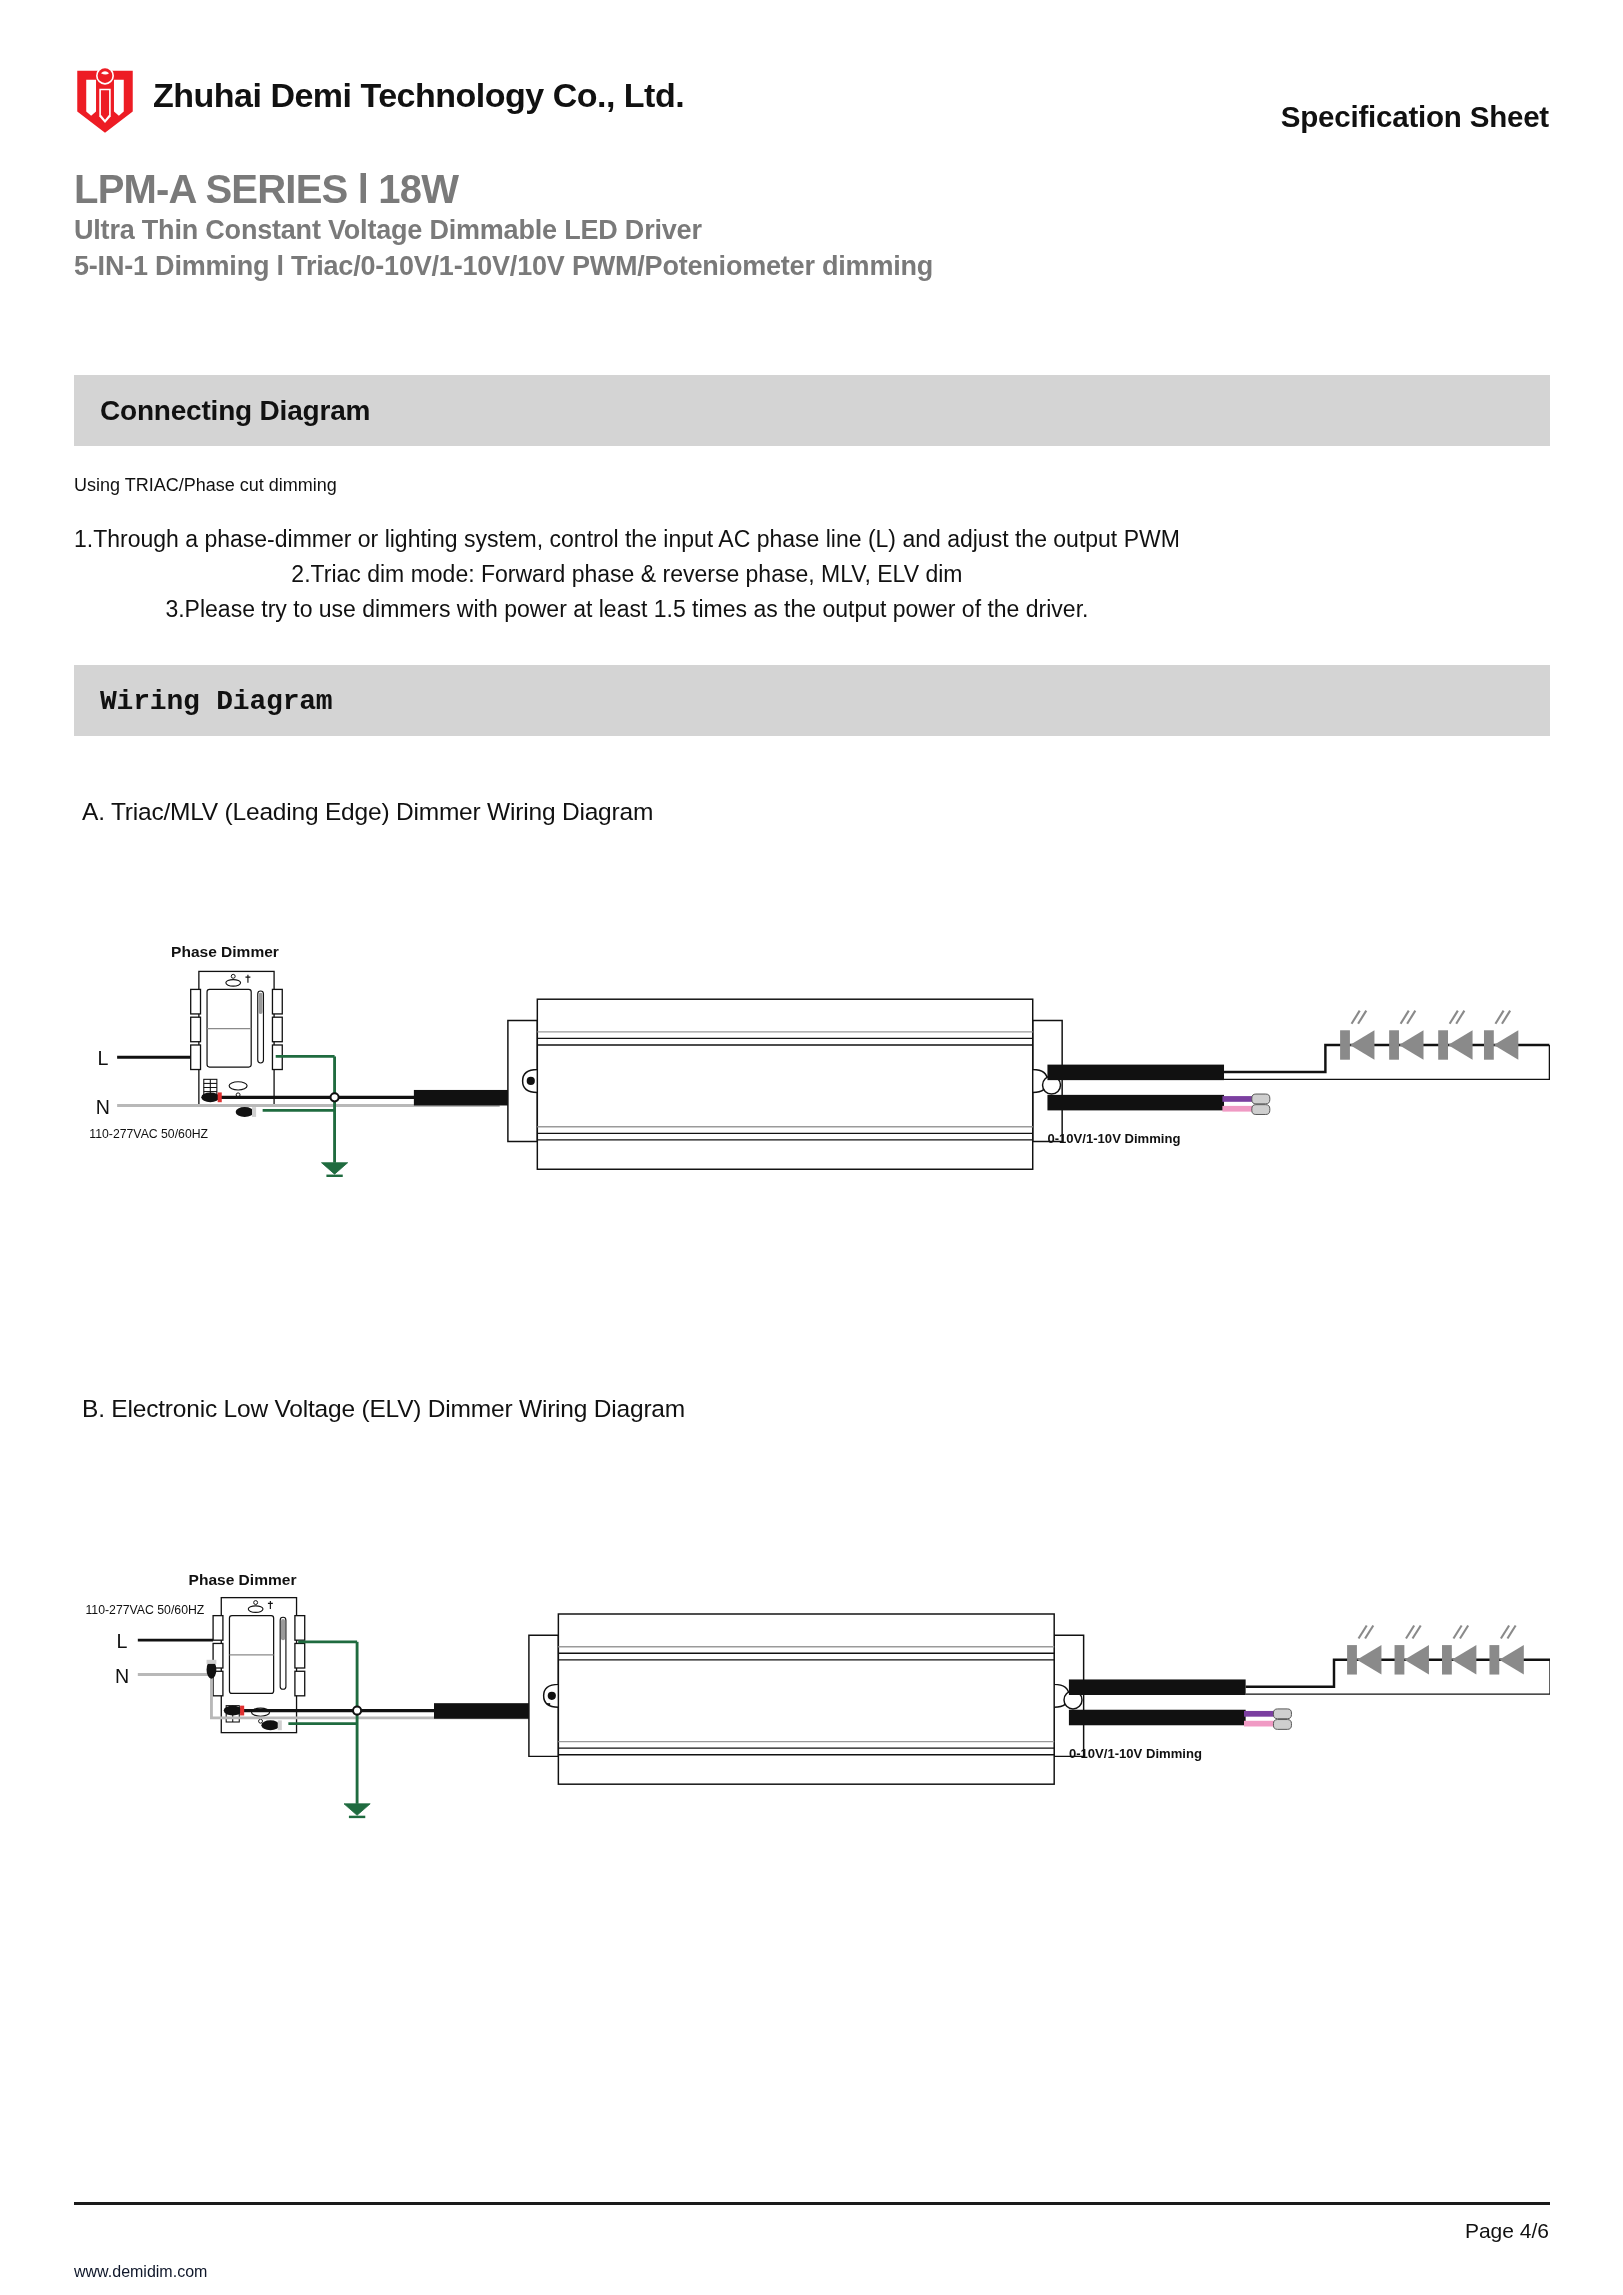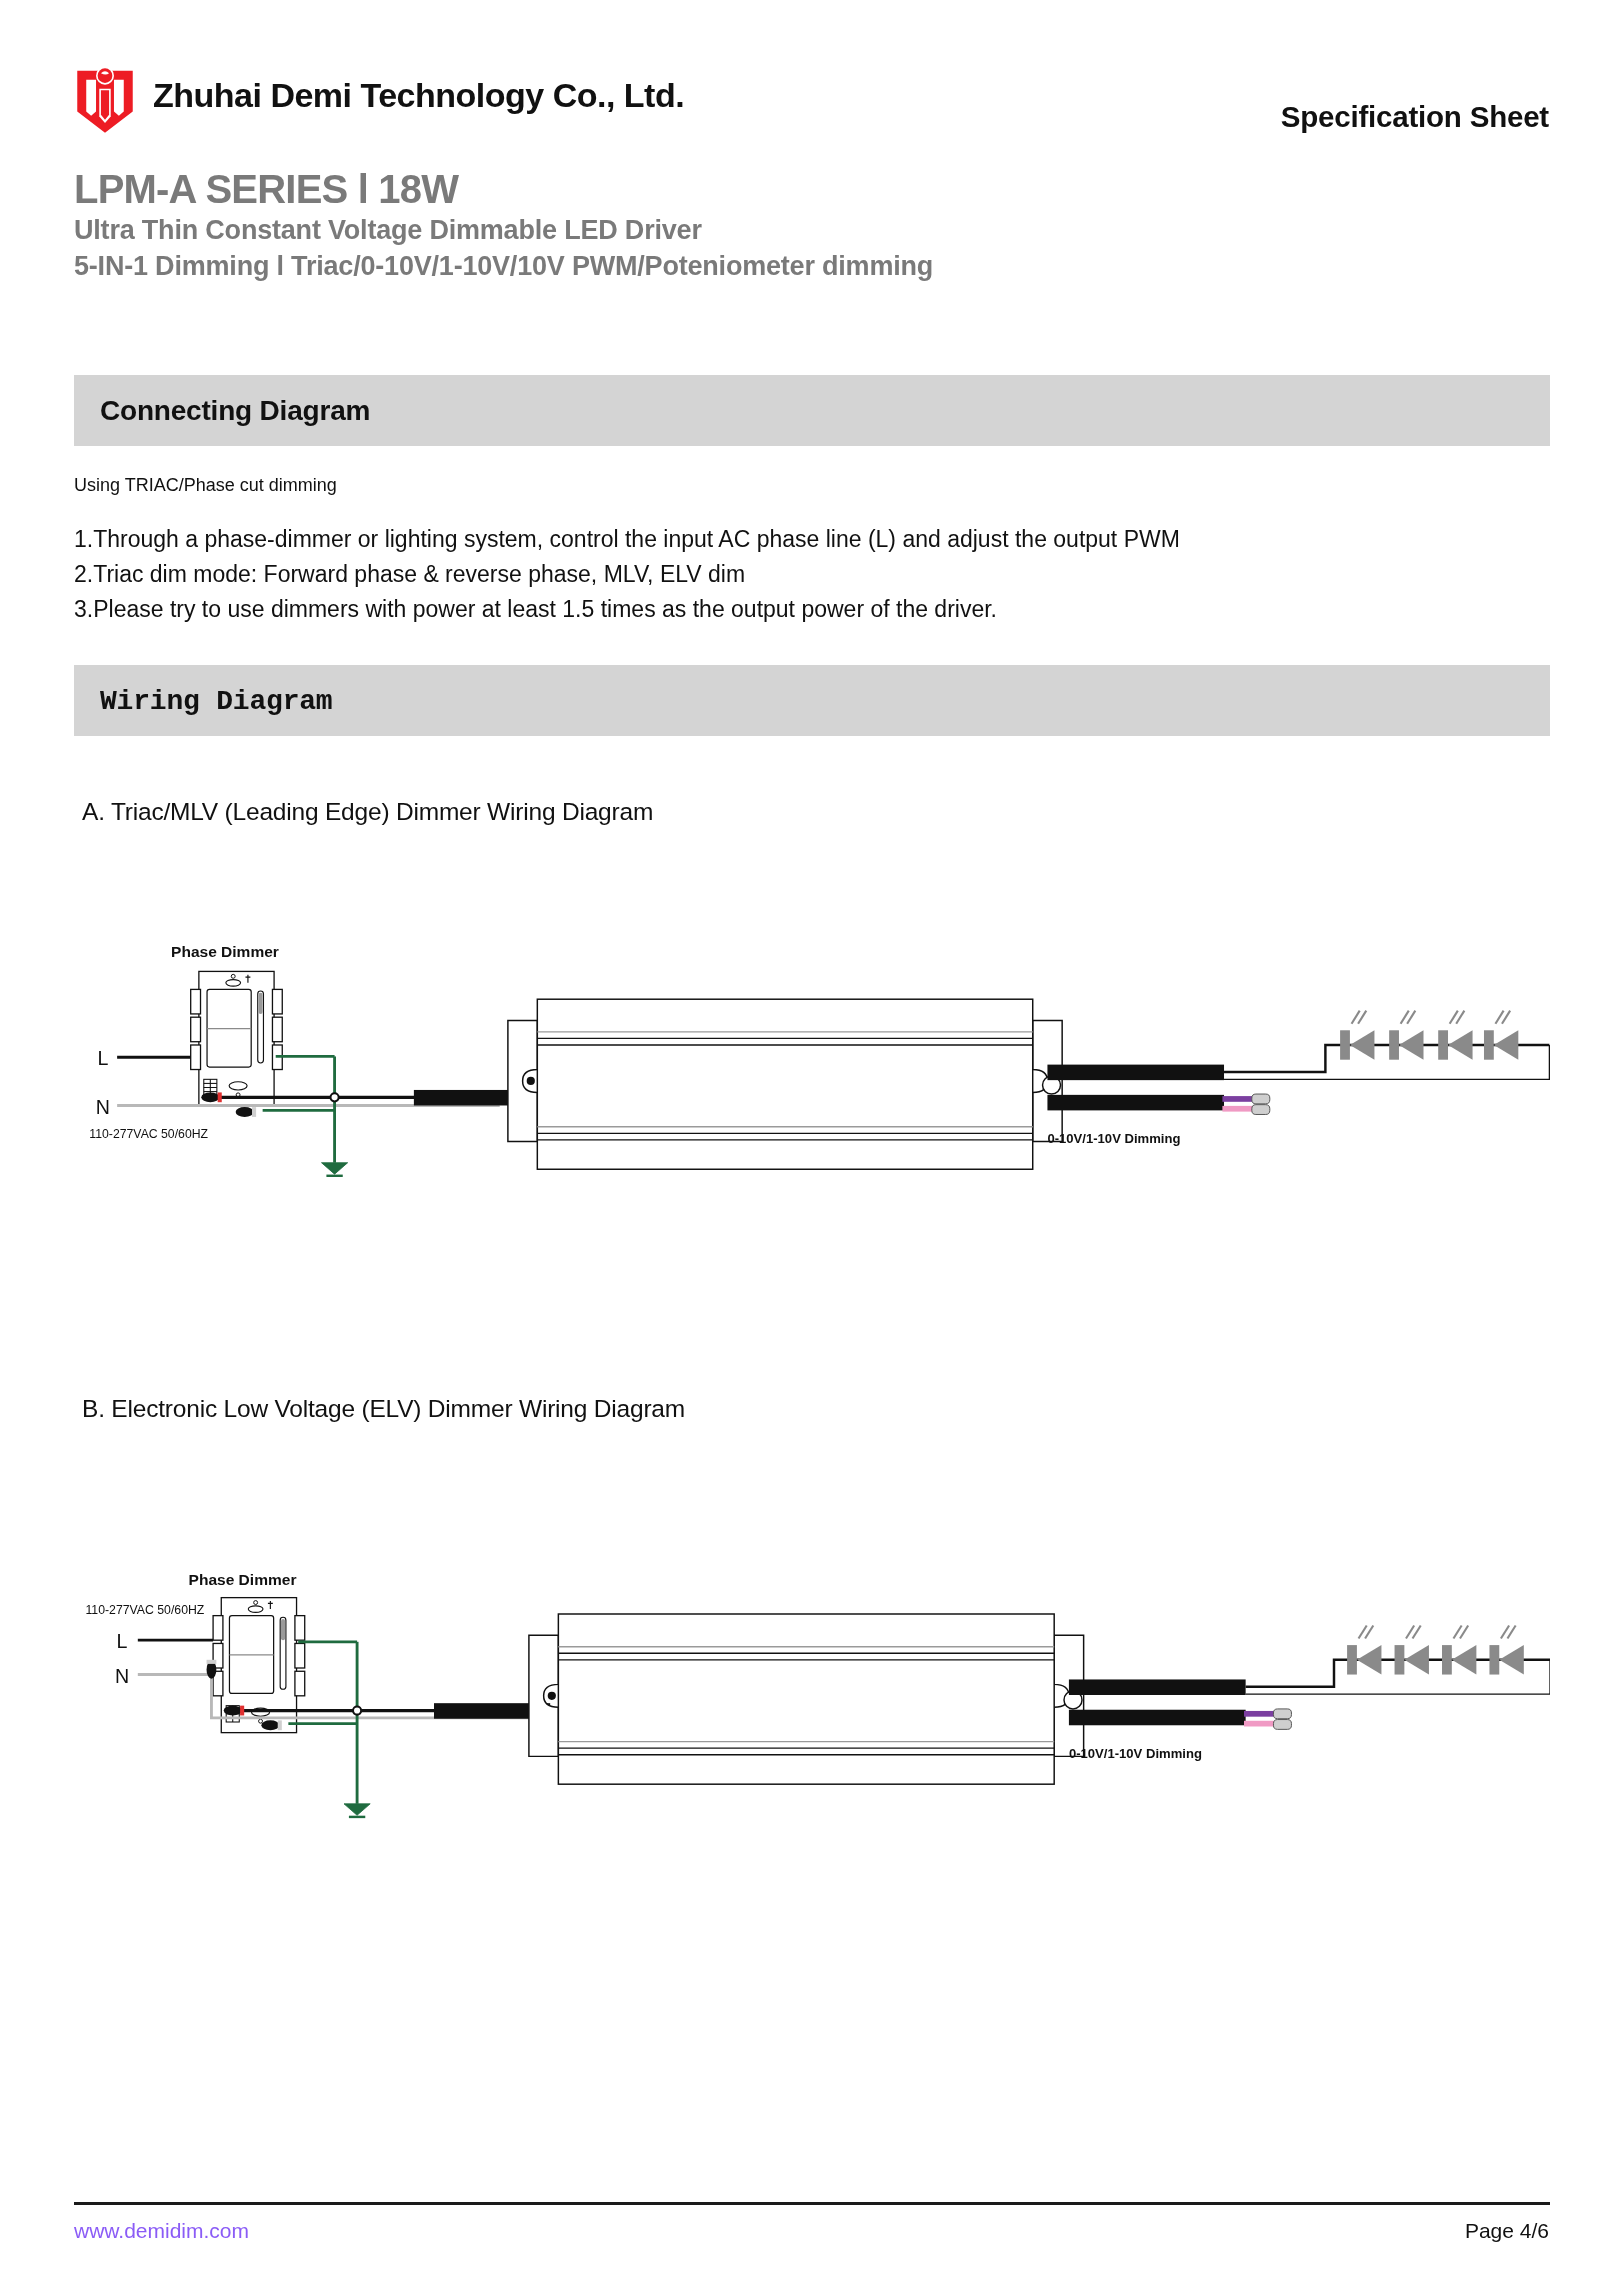--- a/index.html
+++ b/index.html
@@ -47,31 +47,31 @@
     white-space:nowrap;
   }
 
   
   .btxt{
     position:absolute;left:74px;
     font-size:18px;color:#111;line-height:1.0;white-space:nowrap;
     font-family:"Liberation Sans", sans-serif;
   }
   .numlist{position:absolute;left:74px;font-size:23px;color:#111;
-           line-height:1.52;white-space:nowrap;}
+           line-height:1.52;white-space:nowrap;text-align:center;}
 
   .caption{position:absolute;left:82px;font-size:24.5px;color:#111;
            letter-spacing:-0.2px;white-space:nowrap;}
 
   
   .diagram{position:absolute;left:74px;width:1476px;}
 
   
   .frule{position:absolute;left:74px;width:1476px;height:3.3px;background:#1a1a1a;}
-  .fleft{position:absolute;left:74px;font-size:21px;color:#8b5cf6;white-space:nowrap;}
+  .fleft{position:absolute;left:74px;font-size:16px;color:#0f172a;white-space:nowrap;margin-top:44px;}
   .fright{position:absolute;right:74px;font-size:21px;color:#111;white-space:nowrap;}
 </style>
 </head>
 <body>
 
 <div class="page">
 
   <div class="hdr">
     <div class="logo">
       <svg viewBox="0 0 76 84" width="62" height="69">

